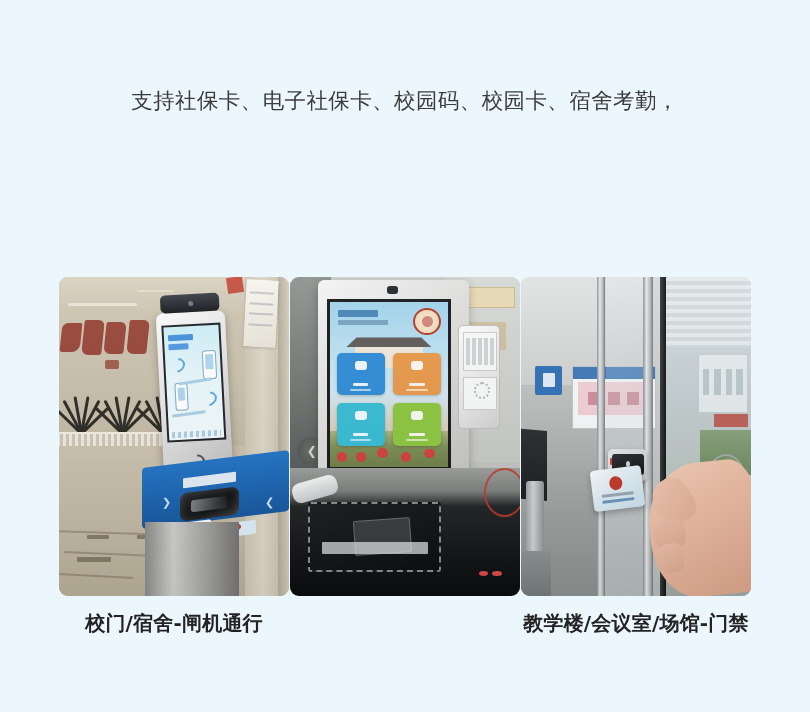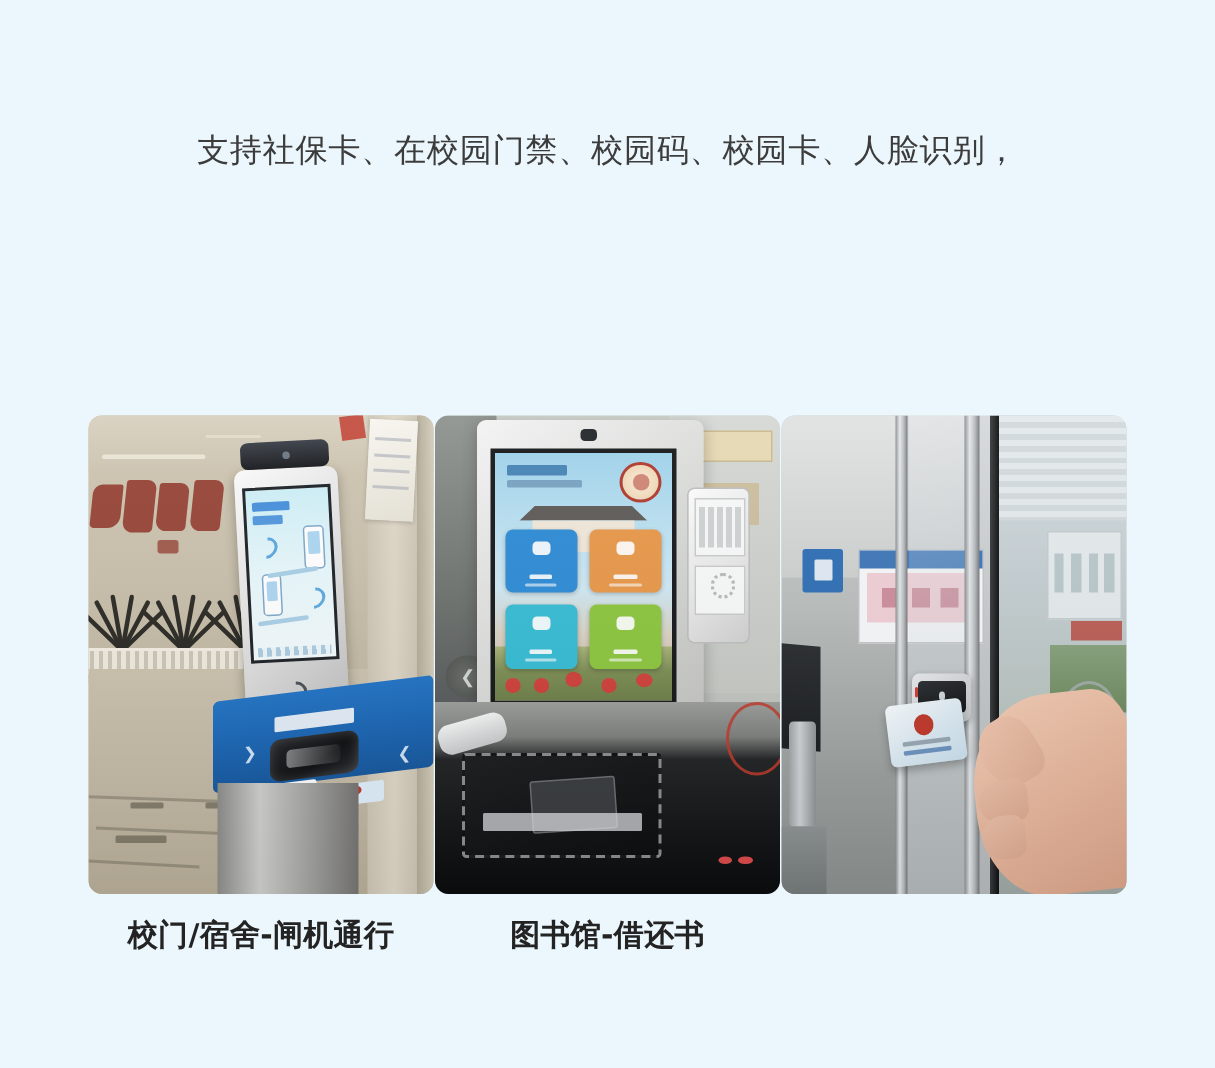--- a/index.html
+++ b/index.html
@@ -641,21 +641,21 @@
     pointer-events:none;
   }
 </style>
 </head>
 <body>
 
 <div class="page">
 
   <div class="header">
     <div class="subtitle">
-      <div>支持社保卡、在校园门禁、校园码、校园卡、人脸识别，</div>
+      <div>支持社保卡、电子社保卡、校园码、校园卡、宿舍考勤，</div>
     </div>
   </div>
 
   <div class="cards">
 
     <div class="card">
       <div class="photo p1">
         <div class="wall"></div>
         <div class="ceiling"></div>
         <div class="ceil-light"></div>
@@ -809,21 +809,20 @@
         <div class="desk">
           <div class="roll"></div>
           <div class="tray"></div>
           <div class="book"></div>
           <div class="btext"></div>
           <div class="led"></div>
           <div class="led2"></div>
         </div>
         <div class="redcircle"></div>
       </div>
-      <div class="caption">图书馆-借还书</div>
     </div>
 
     <div class="card">
       <div class="photo p3">
         <div class="interior">
           <div class="int-wall"></div>
           <div class="dark-panel"></div>
           <div class="bench"></div>
           <div class="floor3"></div>
         </div>
@@ -864,16 +863,17 @@
           <div class="emblem"></div>
           <div class="ct ct1"></div>
           <div class="ct ct2"></div>
         </div>
         <div class="hand">
           <div class="thumb"></div>
           <div class="finger f1"></div>
           <div class="finger f2"></div>
         </div>
       </div>
+      <div class="caption">教学楼/会议室/场馆-门禁</div>
     </div>
 
   </div>
 </div>
 
 </body></html>

